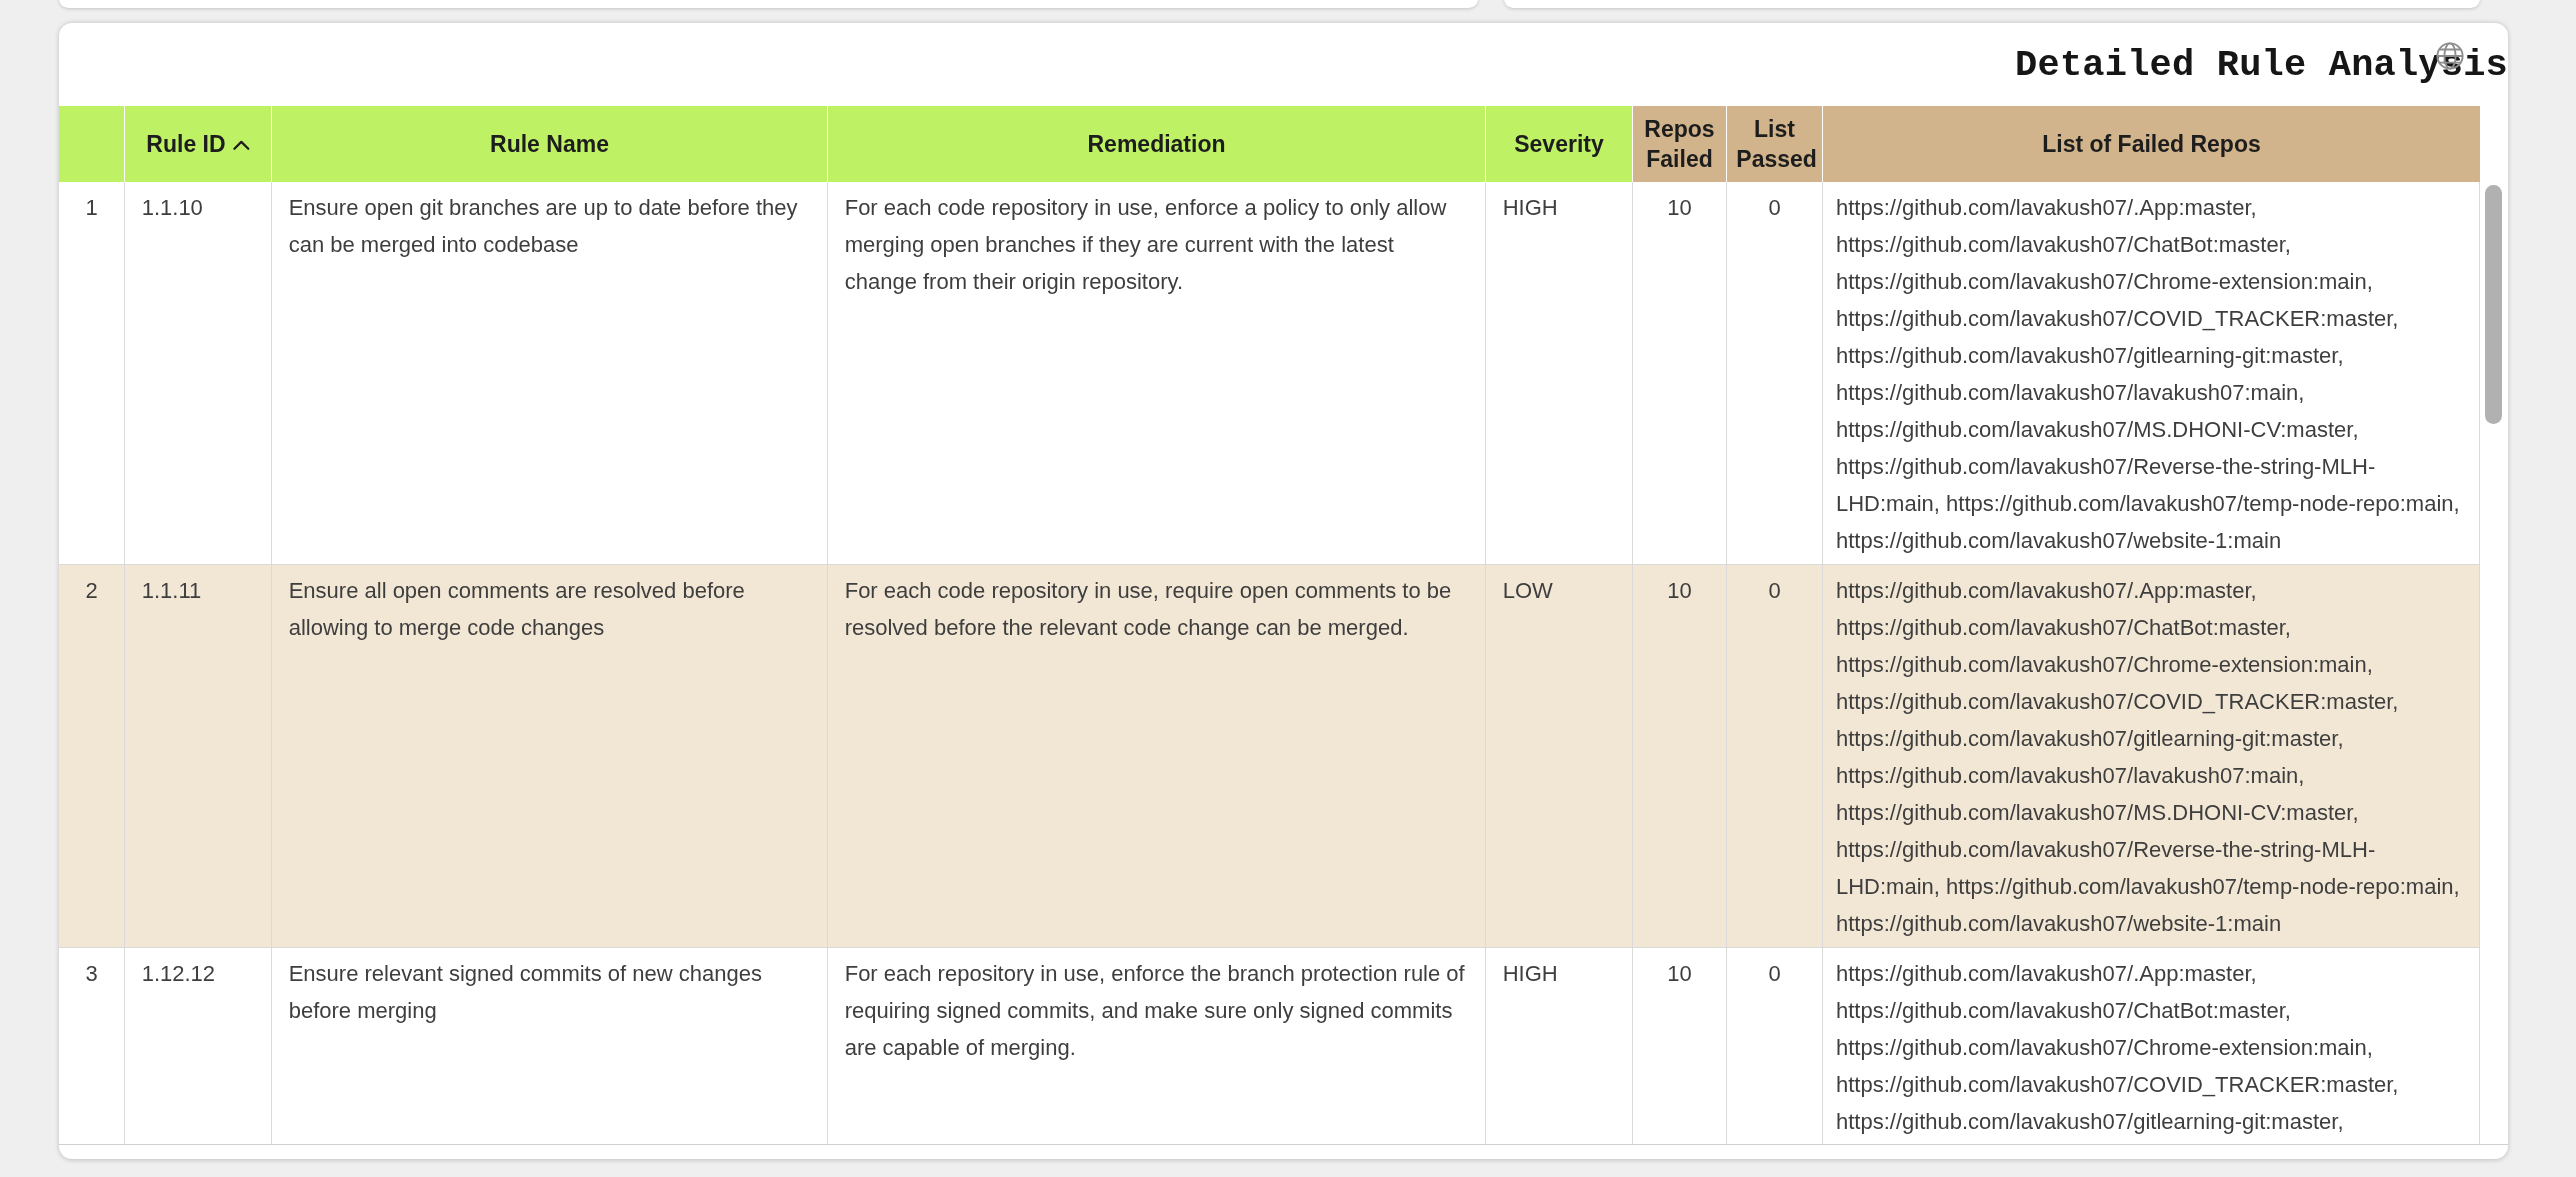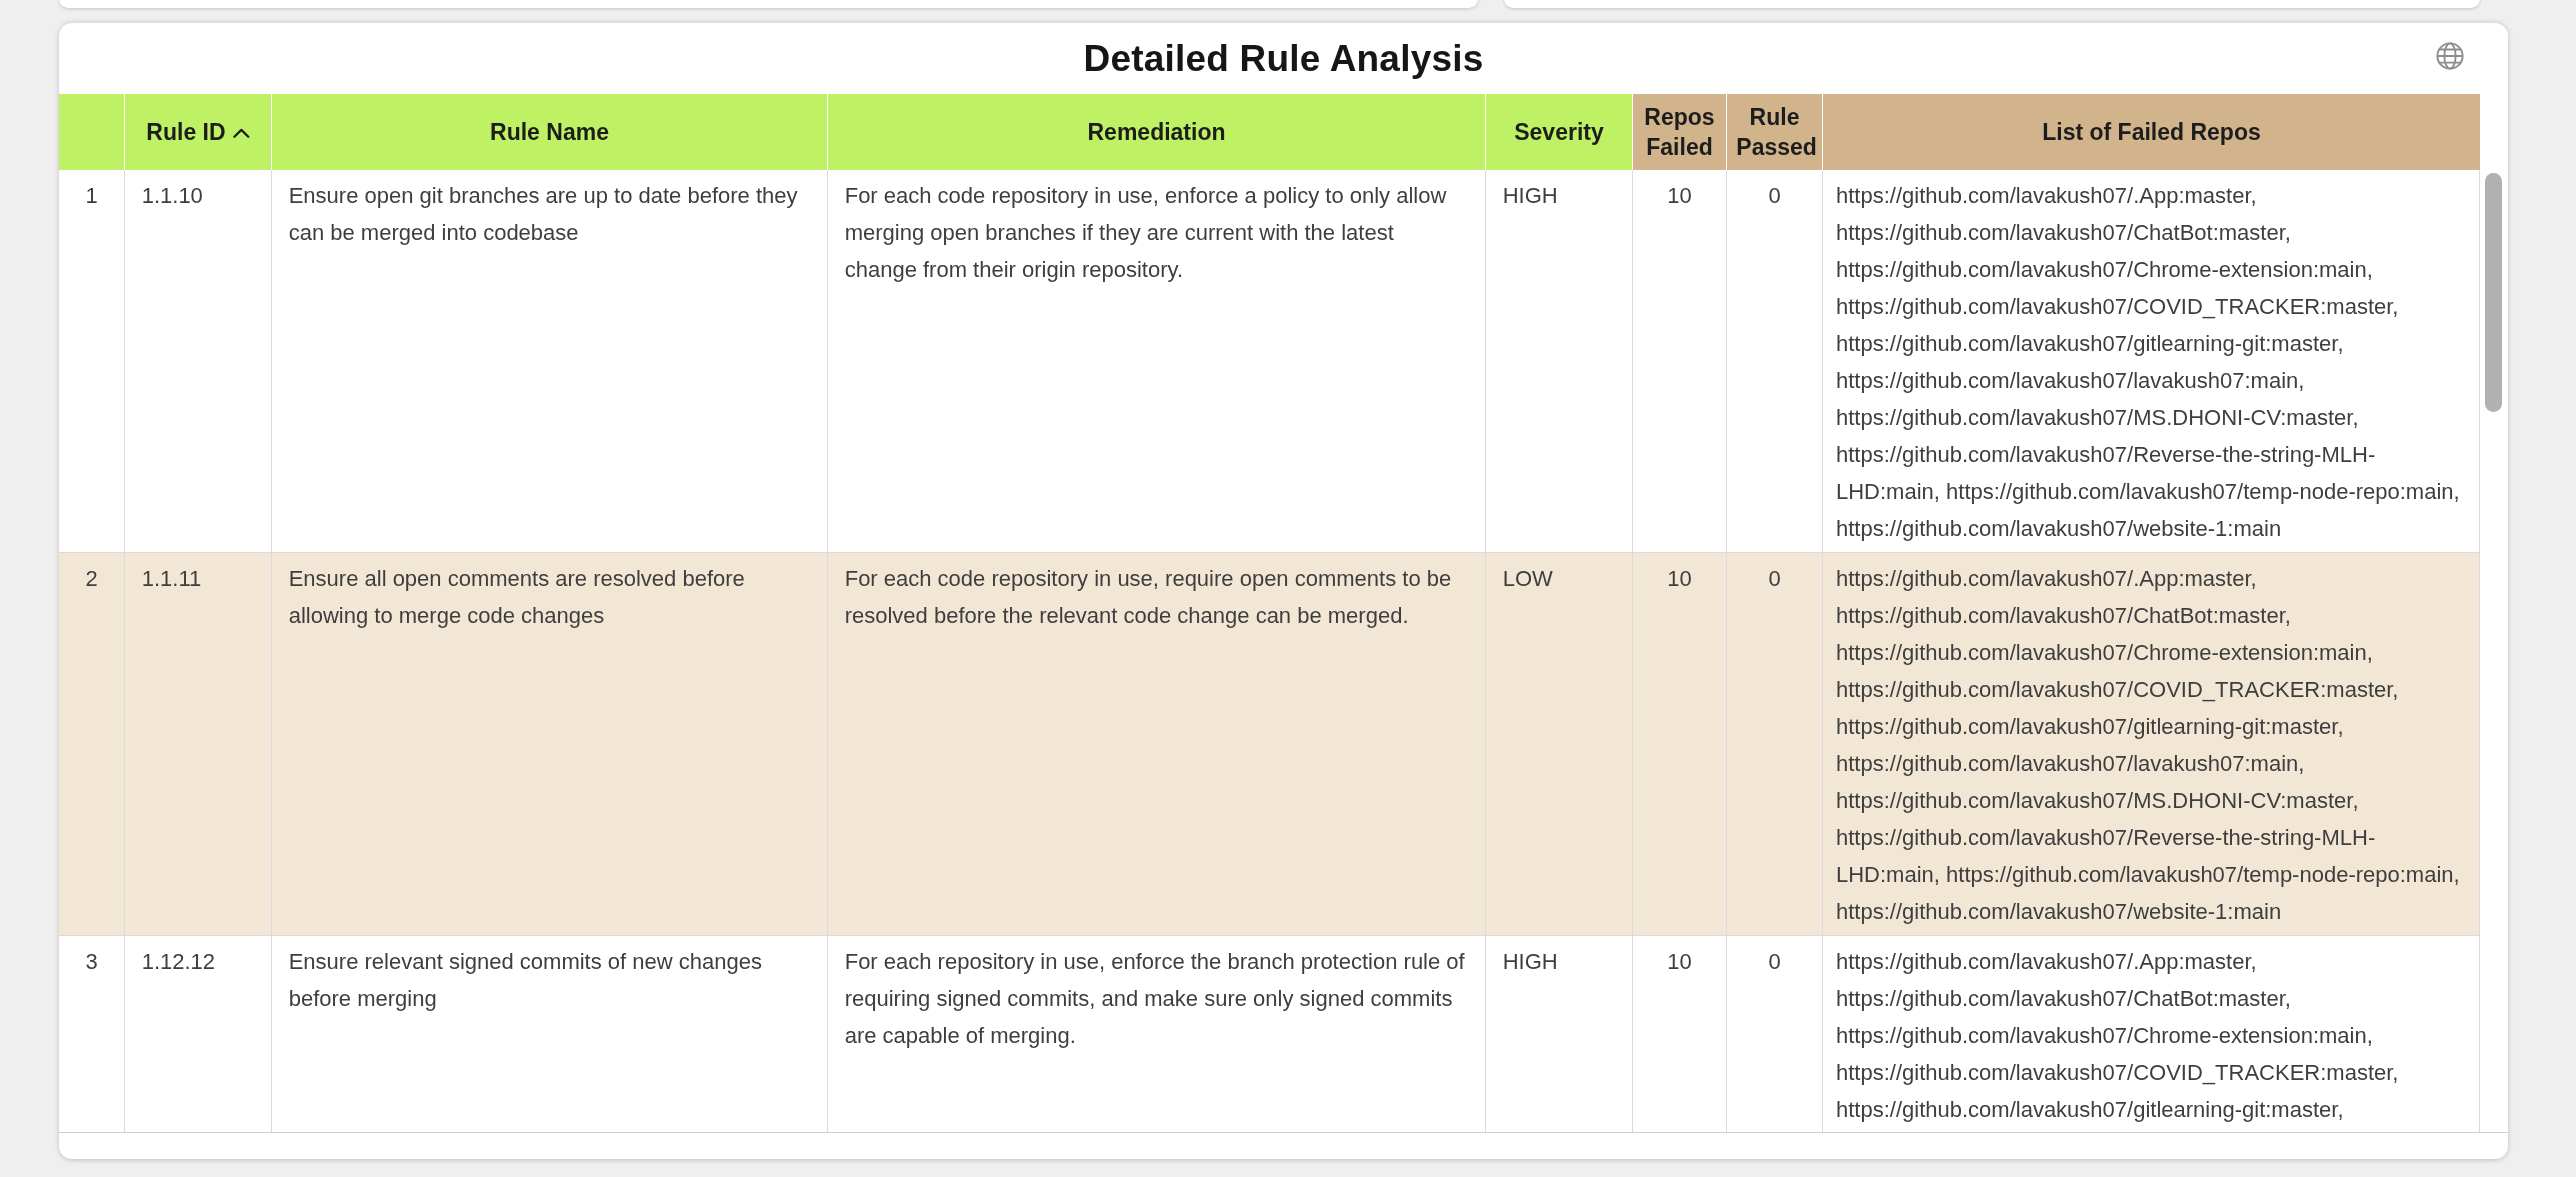--- a/index.html
+++ b/index.html
@@ -21,22 +21,22 @@
 
   .main-card {
     position: absolute; left: 59px; top: 23px;
     width: 2449px; height: 1136px;
     background: #ffffff; border-radius: 13px;
     box-shadow: 0 0.9px 5.6px rgba(0,0,0,.20);
     overflow: hidden;
   }
 
   .card-title-row {
-    position: relative; height: 71px;
-    display: flex; align-items: center; justify-content: center;
+    position: relative; height: 83px;
+    display: flex; align-items: center; justify-content: flex-end; font-family: Liberation Mono, monospace;
   }
   .page-title {
     font-size: 37px; font-weight: 700; color: #161616; letter-spacing: 0.2px;
   }
   .globe-btn {
     position: absolute; top: 17.6px; right: 43px;
     width: 30px; height: 30px; color: #8d8d8d; cursor: pointer;
     background: none; border: none; padding: 0;
   }
   .globe-btn svg { width: 30px; height: 30px; display: block; }
@@ -125,21 +125,21 @@
           <th></th>
           <th>
             <span>Rule ID</span><span class="sort-icon"><svg width="16.7" height="10.2" viewBox="0 0 18 11" fill="none" stroke="#1d1d1d" stroke-width="2.4" stroke-linecap="round" stroke-linejoin="round">
                   <polyline points="1.5,9.5 9,2 16.5,9.5"></polyline>
                 </svg></span>
           </th>
           <th>Rule Name</th>
           <th>Remediation</th>
           <th>Severity</th>
           <th class="tan">Repos Failed</th>
-          <th class="tan">Rule Passed</th>
+          <th class="tan">List Passed</th>
           <th class="tan">List of Failed Repos</th>
         </tr>
       </thead>
       <tbody>
         <tr>
           <td class="center">1</td>
           <td>1.1.10</td>
           <td>Ensure open git branches are up to date before they can be merged into codebase</td>
           <td>For each code repository in use, enforce a policy to only allow merging open branches if they are current with the latest change from their origin repository.</td>
           <td>HIGH</td>

